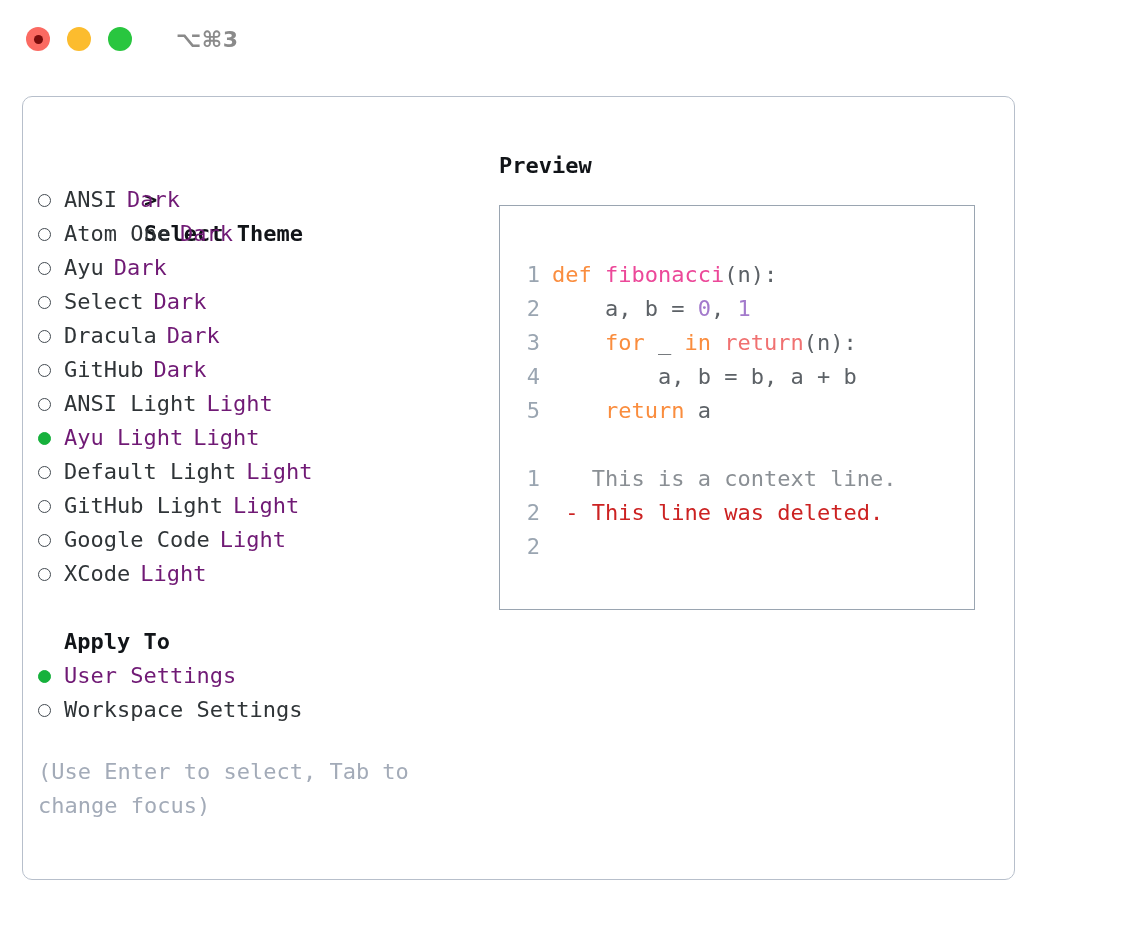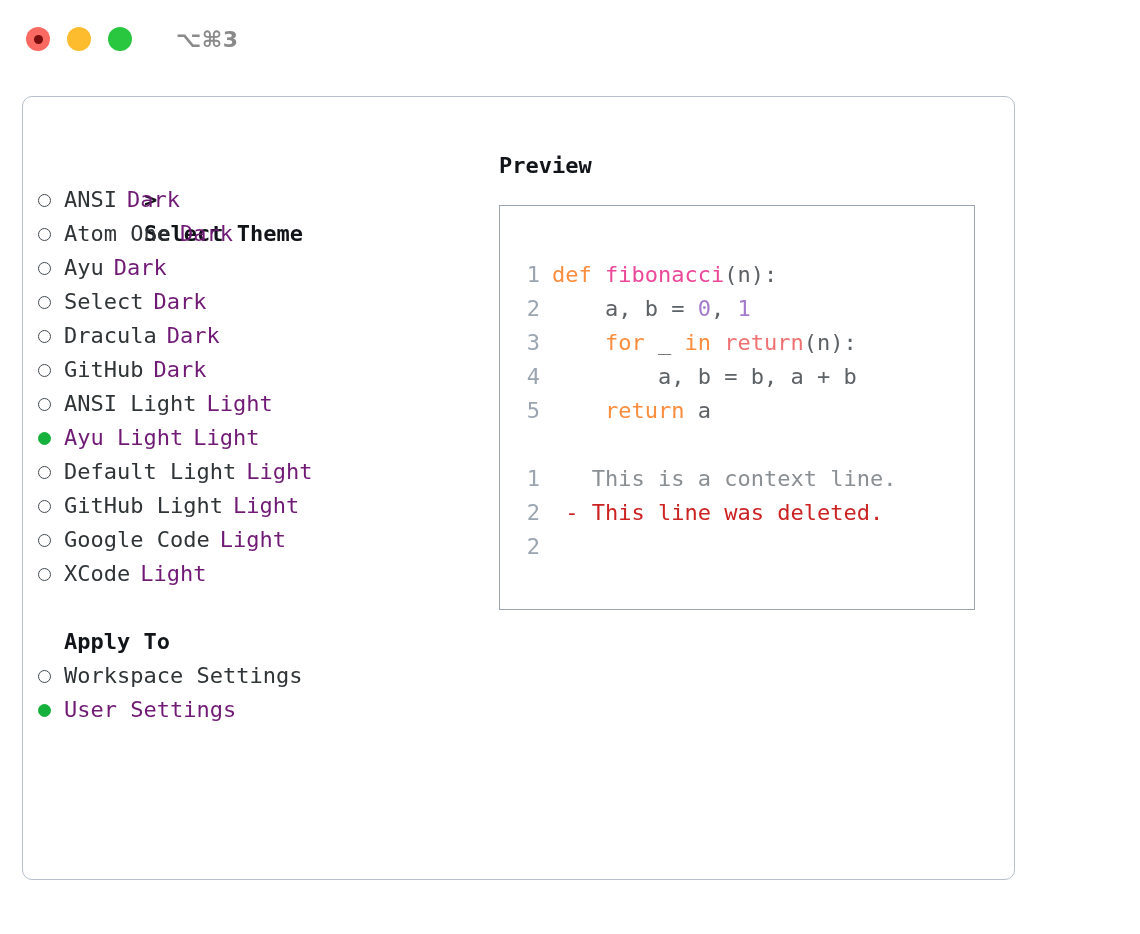--- a/index.html
+++ b/index.html
@@ -208,24 +208,25 @@
           <div class="opt-row"><span class="marker"><span class="radio-dot"></span></span><span class="opt-name">GitHub Light</span><span class="opt-kind">Light</span></div>
           <div class="opt-row"><span class="marker"><span class="radio-dot"></span></span><span class="opt-name">Google Code</span><span class="opt-kind">Light</span></div>
           <div class="opt-row"><span class="marker"><span class="radio-dot"></span></span><span class="opt-name">XCode</span><span class="opt-kind">Light</span></div>
         </div>
 
       <div class="spacer-row"></div>
 
       <div class="section-head">Apply To</div>
 
       <div id="apply-options">
+          <div class="opt-row selected"><span class="marker"><span class="radio-dot filled"></span></span><span class="opt-name">User Settings</span></div>
           <div class="opt-row"><span class="marker"><span class="radio-dot"></span></span><span class="opt-name">Workspace Settings</span></div>
-          <div class="opt-row selected"><span class="marker"><span class="radio-dot filled"></span></span><span class="opt-name">User Settings</span></div>
         </div>
 
+      <div id="hint">(Use Enter to select, Tab to change focus)</div>
     </div>
 
     <div id="right-col">
       <div id="preview-label">Preview</div>
       <div id="code-panel">
         <div id="code-lines">
             <div class="code-line"><span class="lnum">1</span><span class="code-body"><span class="tok-kw">def </span><span class="tok-fn">fibonacci</span><span class="tok-pl">(n):</span></span></div>
             <div class="code-line"><span class="lnum">2</span><span class="code-body"><span class="tok-pl">    a, b = </span><span class="tok-num">0</span><span class="tok-pl">, </span><span class="tok-num">1</span></span></div>
             <div class="code-line"><span class="lnum">3</span><span class="code-body"><span class="tok-pl">    </span><span class="tok-kw">for</span><span class="tok-pl"> _ </span><span class="tok-kw">in</span><span class="tok-pl"> </span><span class="tok-call">return</span><span class="tok-pl">(n):</span></span></div>
             <div class="code-line"><span class="lnum">4</span><span class="code-body"><span class="tok-pl">        a, b = b, a + b</span></span></div>

